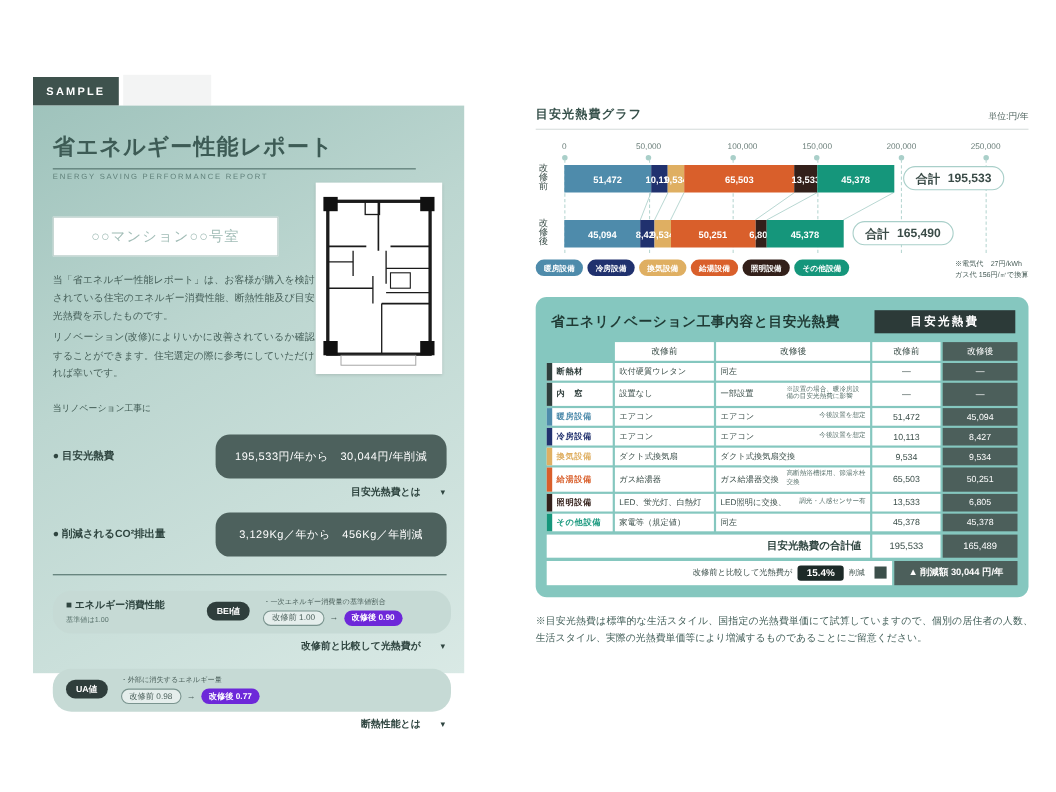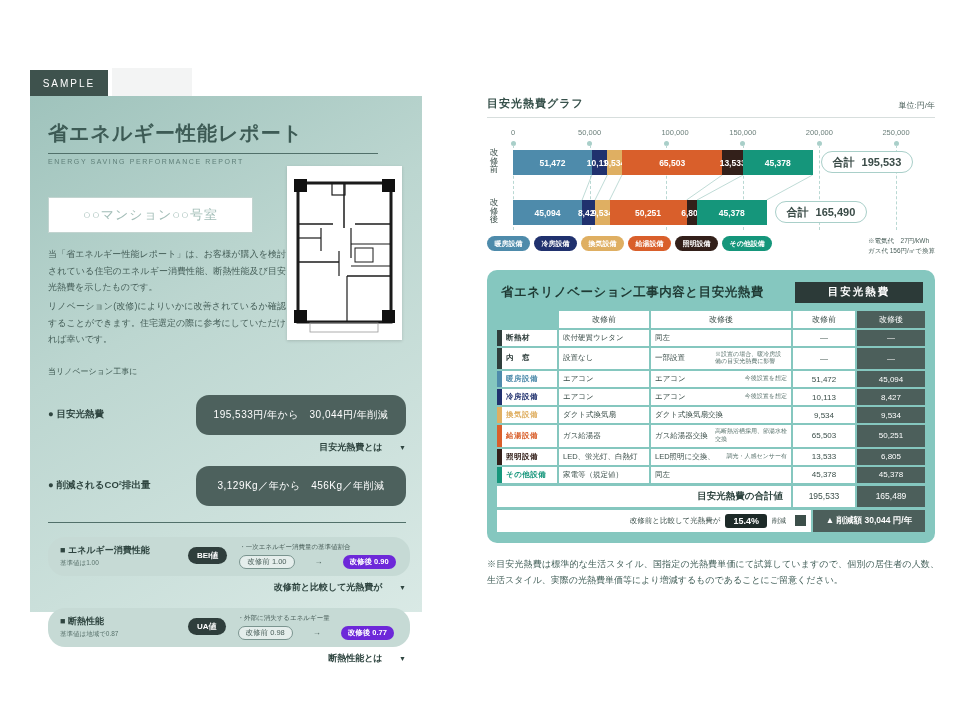--- a/index.html
+++ b/index.html
@@ -1,21 +1,21 @@
 <!DOCTYPE html>
 <html><head>
 <meta charset="utf-8">
 <style>
   * { margin:0; padding:0; box-sizing:border-box; }
   html,body { width:960px; height:720px; background:#ffffff; font-family:"Liberation Sans", sans-serif; overflow:hidden; }
   .slide { position:relative; width:960px; height:720px; background:#ffffff; }
 
   
   .tab-sample { position:absolute; left:30px; top:70px; width:78px; height:26px; background:#3e524d; color:#fff;
-    font-size:10px; font-weight:normal; letter-spacing:2px; display:flex; align-items:center; justify-content:center; }
+    font-size:10px; font-weight:bold; letter-spacing:2px; display:flex; align-items:center; justify-content:center; }
   .tab-ghost  { position:absolute; left:112px; top:68px; width:80px; height:28px; background:#f3f4f4; }
 
   .report-card { position:absolute; left:30px; top:96px; width:392px; height:516px;
     background:linear-gradient(150deg,#9fc3bc 0%,#bcd6d0 40%,#d9e9e5 100%); padding:24px 16px 0 18px; }
 
   .rc-title { font-size:20px; font-weight:bold; color:#3d5b55; letter-spacing:1px;
     border-bottom:1.5px solid #51706a; padding-bottom:6px; width:330px; }
   .rc-sub { font-size:7px; letter-spacing:1.6px; color:#60807a; margin-top:4px; }
 
   .room-box { margin-top:32px; width:205px; height:36px; background:#fff; border:1px solid #c2d4d0;
@@ -44,21 +44,21 @@
 
   .perf-pill { margin-top:14px; width:362px; background:#c6dad5; border-radius:17px; padding:6px 12px 7px 12px;
     display:flex; align-items:center; }
   .perf-left { width:128px; }
   .perf-name { font-size:9px; font-weight:bold; color:#2f4540; }
   .perf-sub { font-size:6.5px; color:#5a736d; margin-top:2px; }
   .perf-badge { background:#2f3e3c; color:#fff; font-size:8px; font-weight:bold; border-radius:9px;
     padding:3px 9px; margin-right:12px; white-space:nowrap; }
   .perf-right { flex:1; }
   .perf-desc { font-size:6.5px; color:#4a5f5a; }
-  .perf-vals { margin-top:3px; display:flex; align-items:center; gap:20px; }
+  .perf-vals { margin-top:3px; display:flex; align-items:center; gap:5px; }
   .pill-outline { border:1px solid #7a948f; border-radius:8px; background:rgba(255,255,255,0.55);
     font-size:7.5px; color:#4a5f5a; padding:1px 7px; white-space:nowrap; }
   .pill-dark { background:#6d28d9; border-radius:8px; color:#fff; font-size:7.5px; font-weight:bold;
     padding:2px 7px; white-space:nowrap; }
   .perf-arrow { font-size:8px; color:#4a5f5a; }
   .perf-link { margin-top:5px; }
 
   
   .right-panel { position:absolute; left:487px; top:96px; width:448px; }
   .chart-head { display:flex; justify-content:space-between; align-items:flex-end;
@@ -188,24 +188,20 @@
           <span class="pill-dark">改修後 0.90</span>
         </div>
       </div>
     </div>
     <div class="link-row perf-link">
       <span>改修前と比較して光熱費が</span>
       <span class="chev">▼</span>
     </div>
 
     <div class="perf-pill">
-      <div class="perf-left">
-        <div class="perf-name">■ 断熱性能</div>
-        <div class="perf-sub">基準値は地域で0.87</div>
-      </div>
       <div class="perf-badge">UA値</div>
       <div class="perf-right">
         <div class="perf-desc">・外部に消失するエネルギー量</div>
         <div class="perf-vals">
           <span class="pill-outline">改修前 0.98</span>
           <span class="perf-arrow">→</span>
           <span class="pill-dark">改修後 0.77</span>
         </div>
       </div>
     </div>

